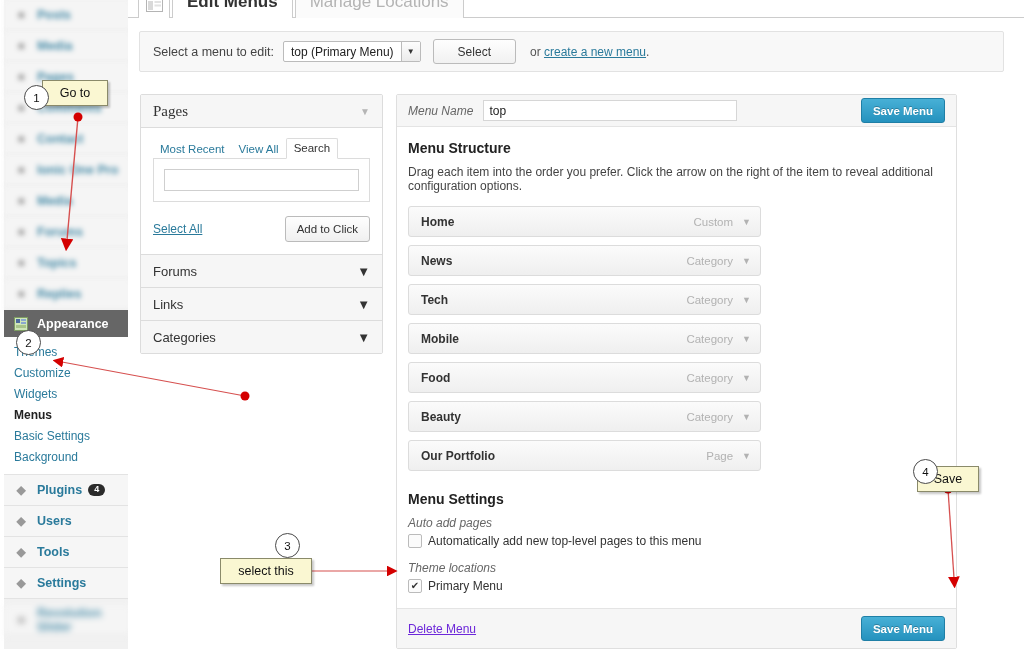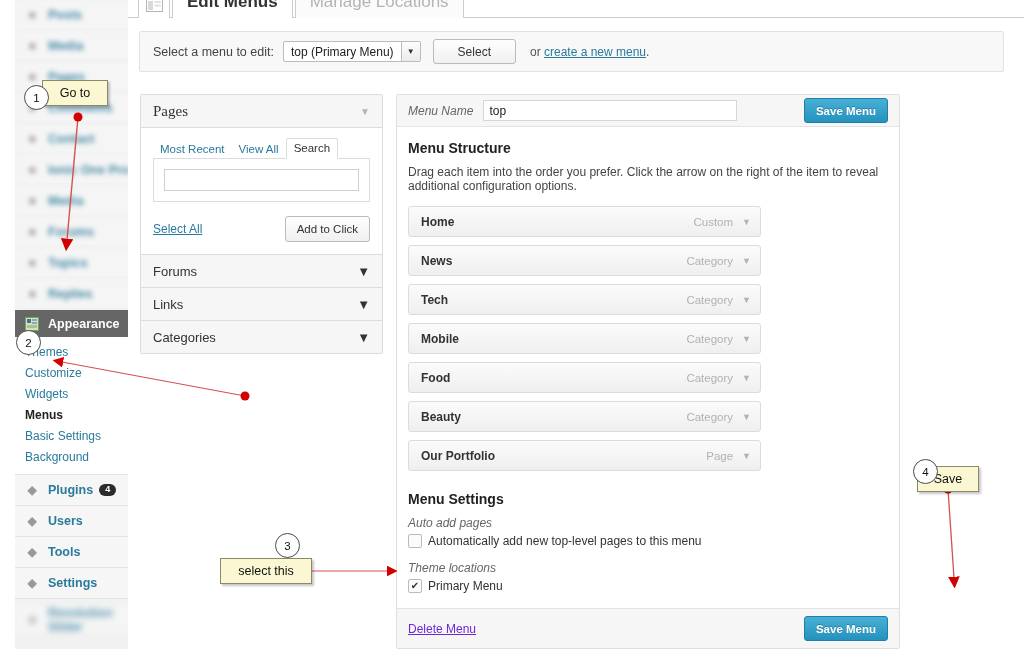--- a/index.html
+++ b/index.html
@@ -7,21 +7,21 @@
     width:1024px;height:649px;overflow:hidden;
     background:#ffffff;
     font-family:"Liberation Sans", sans-serif;
     font-size:13px;color:#333;
     position:relative;
   }
   #root{position:relative;width:1024px;height:649px;}
 
   
   .sidebar{
-    position:absolute;left:15px;top:0;width:127px;height:649px;
+    position:absolute;left:4px;top:0;width:127px;height:649px;
     background:#f1f1f1;border-right:1px solid #dfdfdf;
   }
   .snav{
     position:relative;height:30px;display:flex;align-items:center;
     padding-left:9px;border-bottom:1px solid #e3e3e3;
     color:#2a7a9b;font-size:12.5px;font-weight:bold;
     background:#f6f6f6;
   }
   .snav .ico{
     width:16px;height:16px;margin-right:8px;flex:0 0 16px;
@@ -133,21 +133,21 @@
     border-radius:3px;background:linear-gradient(#fefefe,#f0f0f0);
     display:flex;align-items:center;
   }
   .acc-row{
     height:32px;display:flex;align-items:center;justify-content:space-between;
     padding:0 12px;background:#f6f6f6;border-top:1px solid #dcdcdc;
   }
 
   
   .mpanel{
-    position:absolute;left:396px;top:94px;width:504px;
+    position:absolute;left:396px;top:94px;width:561px;
     border:1px solid #dfdfdf;background:#fff;border-radius:2px;box-sizing:border-box;
   }
   .mname{
     height:31px;background:#f6f6f6;border-bottom:1px solid #e4e4e4;
     display:flex;align-items:center;padding:0 11px;justify-content:space-between;
   }
   .mname .ml{display:flex;align-items:center;}
   .mname .lbl{font-style:italic;font-size:12px;color:#666;margin-right:10px;}
   .mname input{
     width:254px;height:21px;border:1px solid #d6d6d6;box-sizing:border-box;

